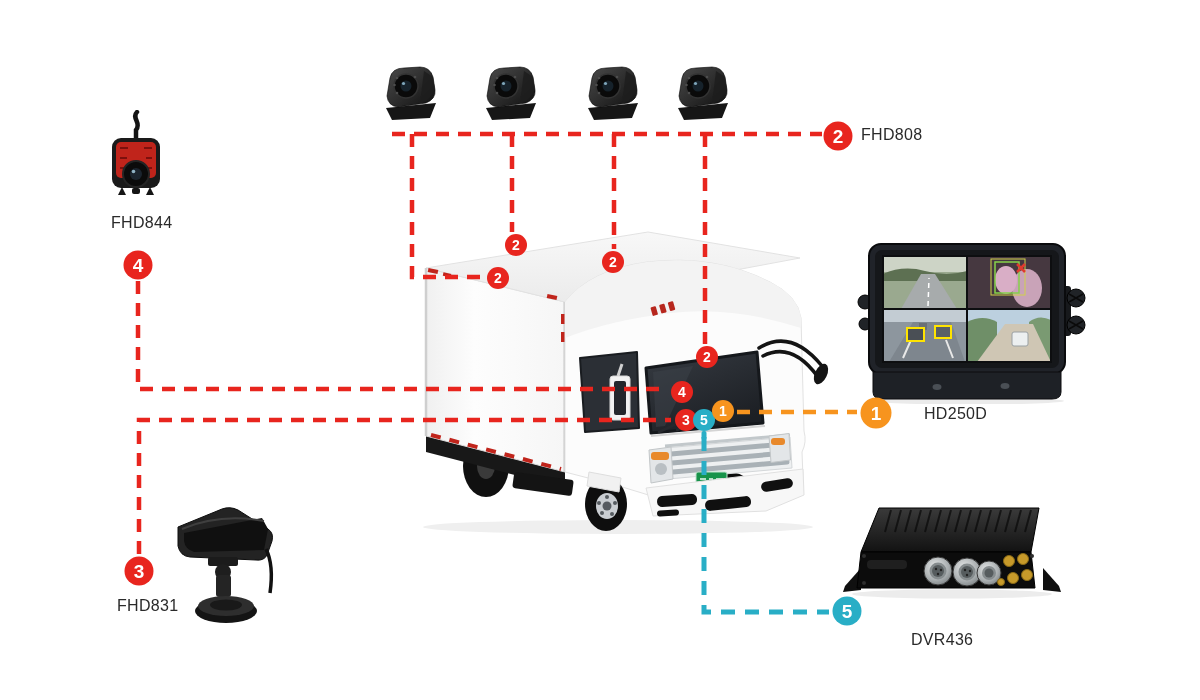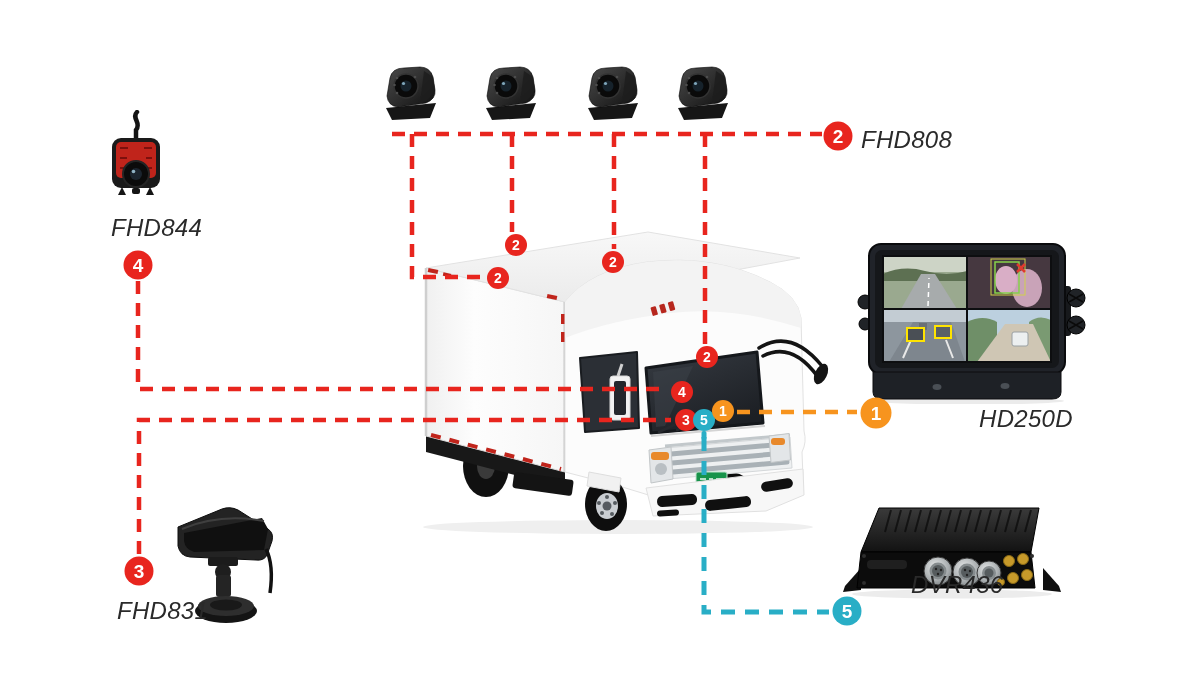--- a/index.html
+++ b/index.html
@@ -1,19 +1,19 @@
 <!DOCTYPE html>
 <html><head>
 <meta charset="utf-8">
 <style>
   html,body{margin:0;padding:0;background:#fff;}
   .stage{position:relative;width:1200px;height:700px;background:#fff;overflow:hidden;
          font-family:"Liberation Sans",sans-serif;}
   .abs{position:absolute;}
-  .dev-label{position:absolute;font-size:24px;color:#2a2a2a;letter-spacing:.3px;white-space:nowrap;font-style:italic;}
+  .dev-label{position:absolute;font-size:16px;color:#2a2a2a;letter-spacing:.3px;white-space:nowrap;}
   .badge{position:absolute;border-radius:50%;color:#fff;font-weight:bold;
          display:flex;align-items:center;justify-content:center;
          transform:translate(-50%,-50%);line-height:1;}
   .badge.lg{width:29px;height:29px;font-size:19px;}
   .badge.lg.orange{width:31px;height:31px;}
   .badge.sm{width:22px;height:22px;font-size:14px;}
   .badge.red{background:#E8251E;}
   .badge.orange{background:#F7941E;}
   .badge.cyan{background:#29AEC6;}
   .badge.pin::after{content:'';position:absolute;top:100%;left:50%;
@@ -290,16 +290,16 @@
 
   <div class="badge lg red" style="left:838px;top:136px">2</div>
   <div class="badge lg red" style="left:138px;top:265px">4</div>
   <div class="badge lg red" style="left:139px;top:571px">3</div>
   <div class="badge lg orange" style="left:876px;top:413px">1</div>
   <div class="badge lg cyan" style="left:847px;top:611px">5</div>
 
   <div class="dev-label" style="left:861px;top:126px">FHD808</div>
   <div class="dev-label" style="left:111px;top:214px">FHD844</div>
   <div class="dev-label" style="left:117px;top:597px">FHD831</div>
-  <div class="dev-label" style="left:979px;top:405px">HD250D</div>
-  <div class="dev-label" style="left:911px;top:571px">DVR436</div>
+  <div class="dev-label" style="left:924px;top:405px">HD250D</div>
+  <div class="dev-label" style="left:911px;top:631px">DVR436</div>
 
 </div>
 
 </body></html>

